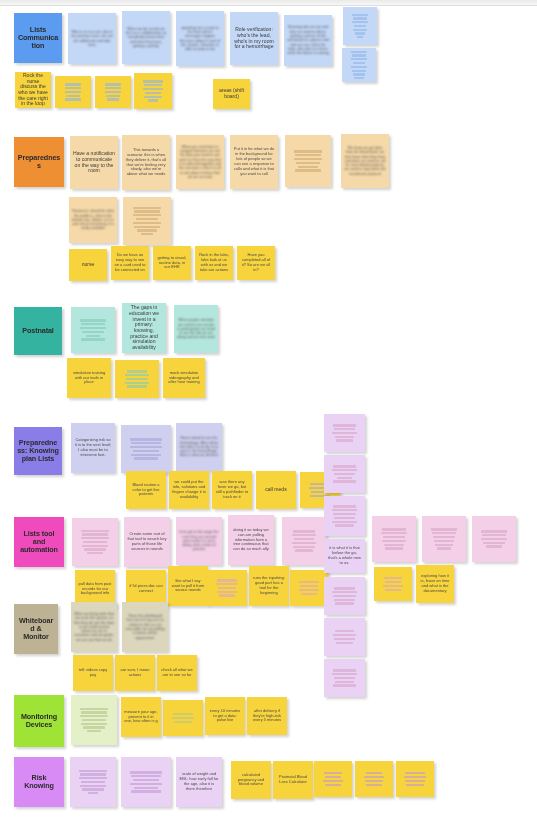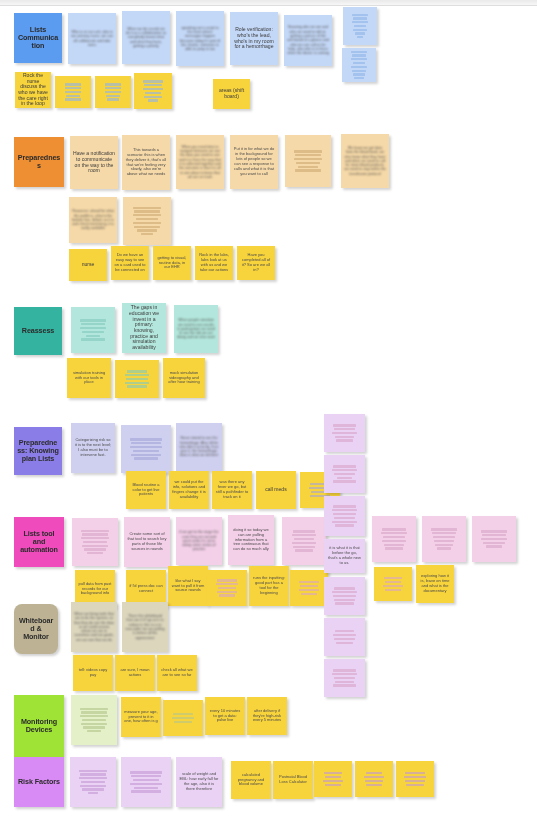--- a/index.html
+++ b/index.html
@@ -214,21 +214,21 @@
       <div class="note blur tiny-note" style="left: 153px; top: 246px; width: 38px; height: 34px; background: rgb(247, 211, 60);">
         <span class="txt">getting to visual, routine data, in our EHR</span>
       </div>
       <div class="note blur tiny-note" style="left: 195px; top: 246px; width: 38px; height: 34px; background: rgb(247, 211, 60);">
         <span class="txt">Rock in the labs, labs look at us with us and we take our actions</span>
       </div>
       <div class="note blur tiny-note" style="left: 237px; top: 246px; width: 38px; height: 34px; background: rgb(247, 211, 60);">
         <span class="txt">Have you completed all of it? So are we all in?</span>
       </div>
       <div class="note hdr" style="left: 14px; top: 307px; width: 48px; height: 48px; background: rgb(52, 180, 160);">
-        <span class="txt">Reassess</span>
+        <span class="txt">Postnatal</span>
       </div>
       <div class="note" style="left: 71px; top: 307px; width: 44px; height: 46px; background: rgb(179, 231, 221);">
         <div class="lines">
           <i style="width: 84%; background: rgb(130, 201, 189);"></i>
           <i style="width: 77%; background: rgb(130, 201, 189);"></i>
           <i style="width: 84%; background: rgb(130, 201, 189);"></i>
           <i style="width: 70%; background: rgb(130, 201, 189);"></i>
           <i style="width: 42%; background: rgb(130, 201, 189);"></i>
           <i style="width: 77%; background: rgb(130, 201, 189);"></i>
         </div>
@@ -388,39 +388,39 @@
         <div class="lines">
           <i style="width: 70%; background: rgb(216, 164, 200);"></i>
           <i style="width: 63%; background: rgb(216, 164, 200);"></i>
           <i style="width: 77%; background: rgb(216, 164, 200);"></i>
           <i style="width: 63%; background: rgb(216, 164, 200);"></i>
         </div>
       </div>
       <div class="note blur tiny-note" style="left: 416px; top: 565px; width: 38px; height: 38px; background: rgb(247, 211, 60);">
         <span class="txt">exploring how it is, leave on time and what is the documentary</span>
       </div>
-      <div class="note hdr" style="left: 14px; top: 604px; width: 44px; height: 50px; background: rgb(189, 179, 148); border-radius: 8px;">
+      <div class="note hdr" style="left: 14px; top: 604px; width: 44px; height: 50px; background: rgb(189, 179, 148);">
         <span class="txt">Whiteboard &amp; Monitor</span>
       </div>
       <div class="note blur-strong" style="left: 71px; top: 602px; width: 46px; height: 50px; background: rgb(220, 214, 189);">
         <span class="txt">When we bring tools that are to be the system, so that they do see the data or we could assess where we are in ourselves and our goals, we can see that we do</span>
       </div>
       <div class="note blur-strong" style="left: 122px; top: 602px; width: 46px; height: 50px; background: rgb(220, 214, 189);">
         <span class="txt">There the whiteboard that use it if I go at it; to reduce it, this is a no new order we are pulling it, before all the appearance</span>
       </div>
       <div class="note blur tiny-note" style="left: 73px; top: 655px; width: 40px; height: 36px; background: rgb(247, 211, 60);">
         <span class="txt">tell: videos copy pay</span>
       </div>
       <div class="note blur tiny-note" style="left: 115px; top: 655px; width: 40px; height: 36px; background: rgb(247, 211, 60);">
         <span class="txt">are sure, I mean actions</span>
       </div>
       <div class="note blur tiny-note" style="left: 157px; top: 655px; width: 40px; height: 36px; background: rgb(247, 211, 60);">
         <span class="txt">check all what we are to see so far</span>
       </div>
-      <div class="note hdr" style="left: 14px; top: 695px; width: 50px; height: 62px; background: rgb(158, 227, 54); justify-content: center;">
+      <div class="note hdr" style="left: 14px; top: 695px; width: 50px; height: 52px; background: rgb(158, 227, 54); justify-content: center;">
         <span class="txt">Monitoring Devices</span>
       </div>
       <div class="note" style="left: 71px; top: 695px; width: 46px; height: 50px; background: rgb(227, 240, 200);">
         <div class="lines">
           <i style="width: 84%; background: rgb(180, 198, 141);"></i>
           <i style="width: 77%; background: rgb(180, 198, 141);"></i>
           <i style="width: 84%; background: rgb(180, 198, 141);"></i>
           <i style="width: 70%; background: rgb(180, 198, 141);"></i>
           <i style="width: 77%; background: rgb(180, 198, 141);"></i>
           <i style="width: 63%; background: rgb(180, 198, 141);"></i>
@@ -437,21 +437,21 @@
           <i style="width: 63%; background: rgb(180, 198, 141);"></i>
         </div>
       </div>
       <div class="note blur tiny-note" style="left: 205px; top: 697px; width: 40px; height: 38px; background: rgb(247, 211, 60);">
         <span class="txt">every 10 minutes to get a data: pulse live</span>
       </div>
       <div class="note blur tiny-note" style="left: 247px; top: 697px; width: 40px; height: 38px; background: rgb(247, 211, 60);">
         <span class="txt">after delivery if they're high-risk every 5 minutes</span>
       </div>
       <div class="note hdr" style="left: 14px; top: 757px; width: 50px; height: 50px; background: rgb(216, 139, 245);">
-        <span class="txt">Risk Factors</span>
+        <span class="txt">Risk Knowing</span>
       </div>
       <div class="note" style="left: 70px; top: 757px; width: 46px; height: 50px; background: rgb(234, 210, 245);">
         <div class="lines">
           <i style="width: 84%; background: rgb(196, 154, 212);"></i>
           <i style="width: 77%; background: rgb(196, 154, 212);"></i>
           <i style="width: 84%; background: rgb(196, 154, 212);"></i>
           <i style="width: 70%; background: rgb(196, 154, 212);"></i>
           <i style="width: 77%; background: rgb(196, 154, 212);"></i>
           <i style="width: 63%; background: rgb(196, 154, 212);"></i>
           <i style="width: 28%; background: rgb(196, 154, 212);"></i>

